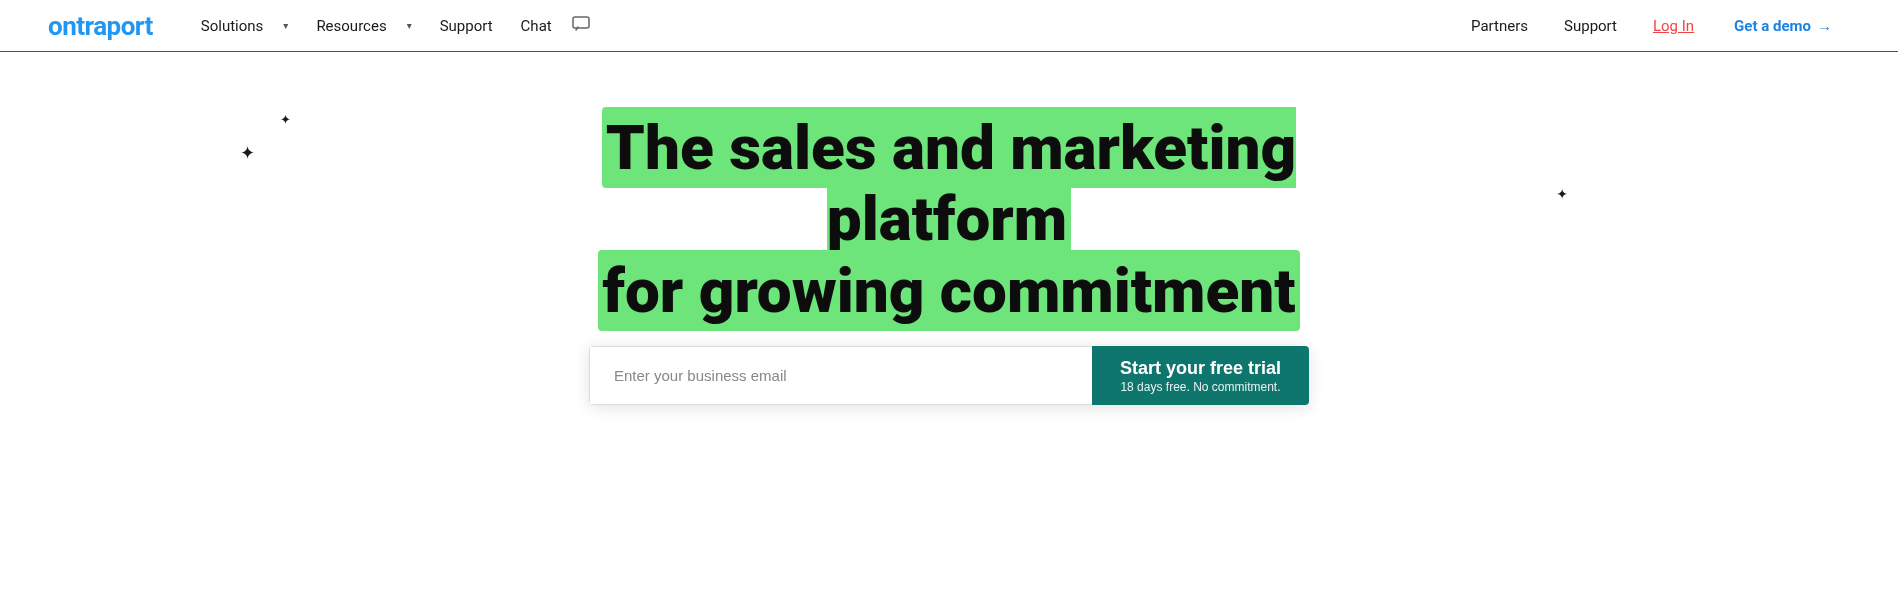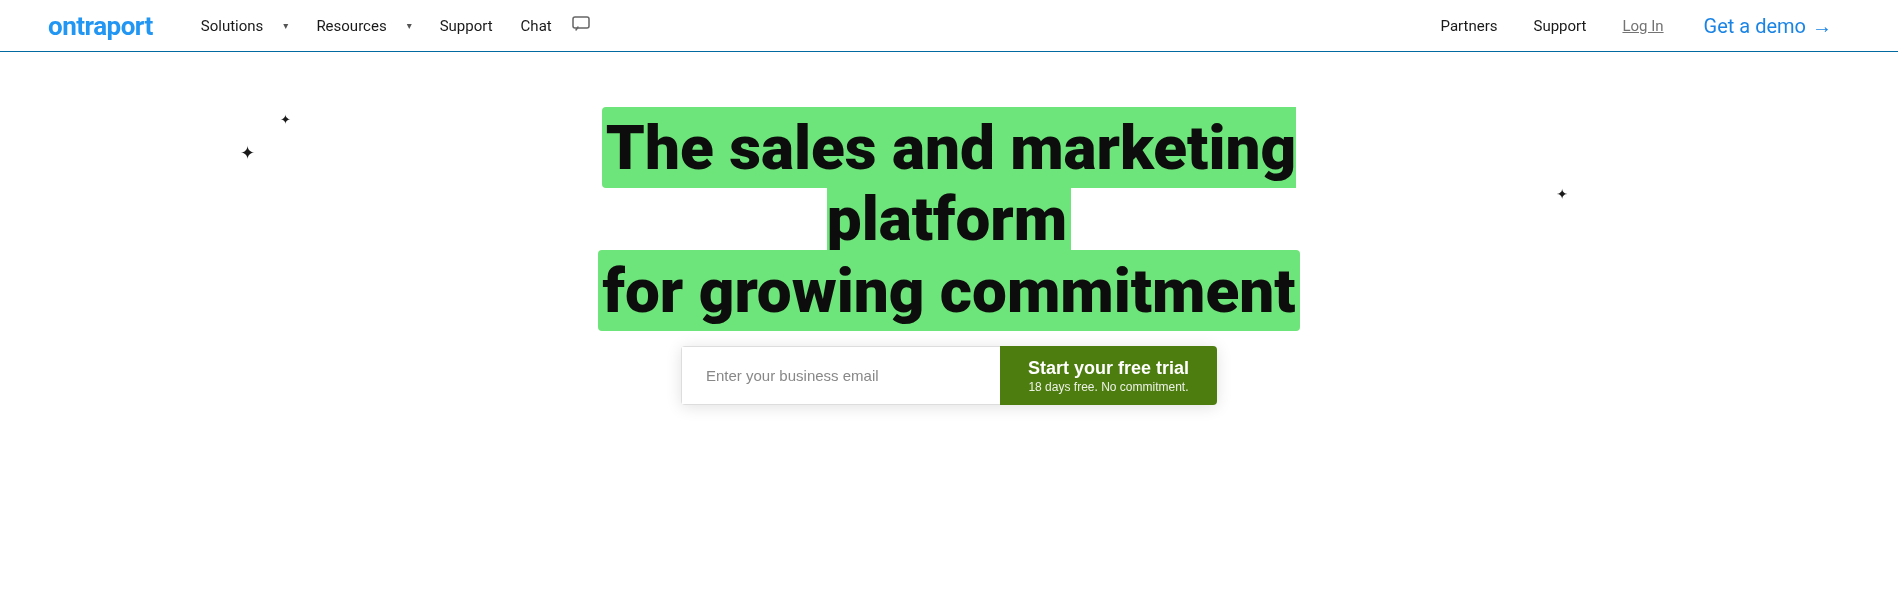--- a/index.html
+++ b/index.html
@@ -69,30 +69,30 @@
       font-size: 15px;
       color: #1a1a1a;
       cursor: pointer;
       border-radius: 4px;
       white-space: nowrap;
     }
 
     .nav-login {
       padding: 8px 14px;
       font-size: 15px;
-      color: #737373;
+      color: #ef4444;
       cursor: pointer;
       text-decoration: underline;
     }
 
     .nav-demo {
       padding: 8px 18px;
-      font-size: 20px;
+      font-size: 15px;
       color: #1a84e5;
-      font-weight: 400;
+      font-weight: 700;
       cursor: pointer;
       display: flex;
       align-items: center;
       gap: 6px;
     }
 
     
     .hero {
       display: flex;
       flex-direction: column;
@@ -140,21 +140,21 @@
     .hero-subtitle {
       font-size: 17px;
       color: #444;
       margin-bottom: 36px;
       margin-top: 8px;
     }
 
     
     .email-form {
       display: flex;
-      width: 536px;
+      width: 720px;
       max-width: 100%;
       box-shadow: 0 2px 16px rgba(0,0,0,0.12);
       border-radius: 4px;
       overflow: hidden;
     }
 
     .email-input {
       flex: 1;
       padding: 20px 24px;
       font-size: 15px;
@@ -163,21 +163,21 @@
       outline: none;
       color: #555;
       background: #fff;
     }
 
     .email-input::placeholder {
       color: #888;
     }
 
     .trial-button {
-      background: #4d7c0f;
+      background: #0f766e;
       color: #ffffff;
       border: none;
       padding: 10px 28px;
       cursor: pointer;
       display: flex;
       flex-direction: column;
       align-items: center;
       justify-content: center;
       min-width: 200px;
     }

